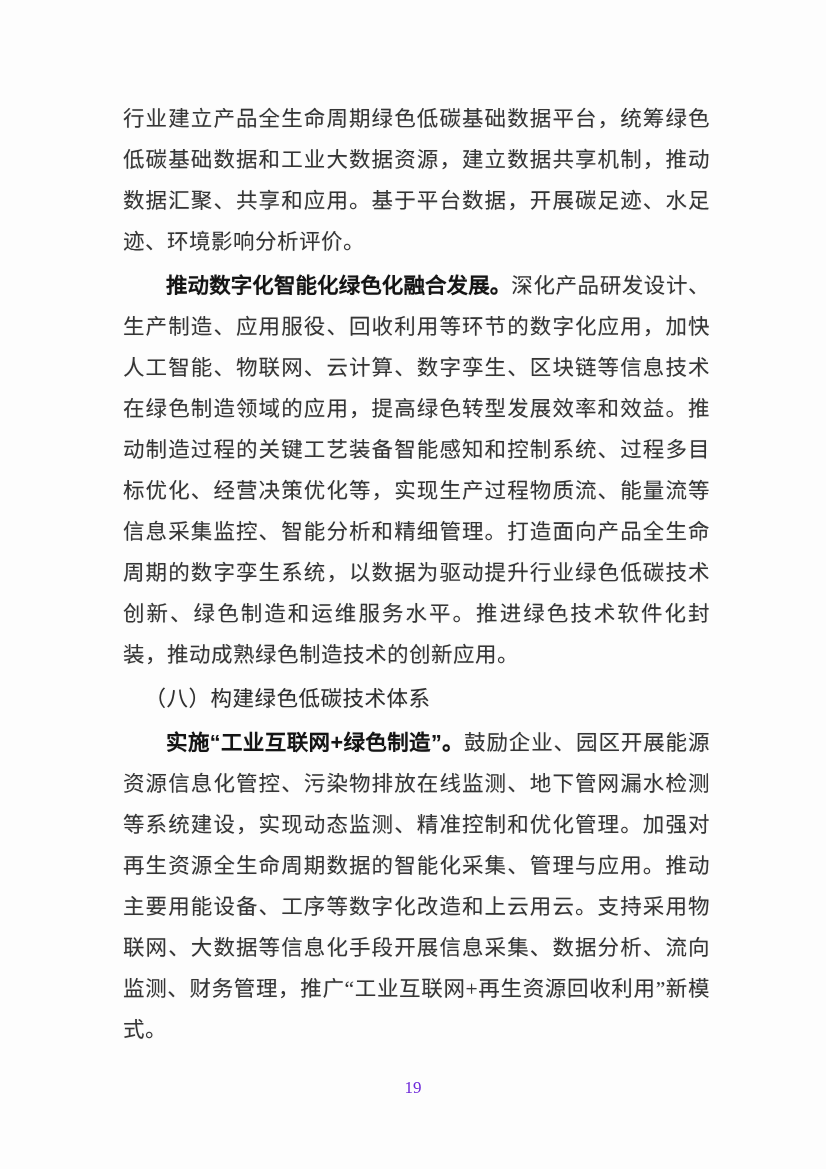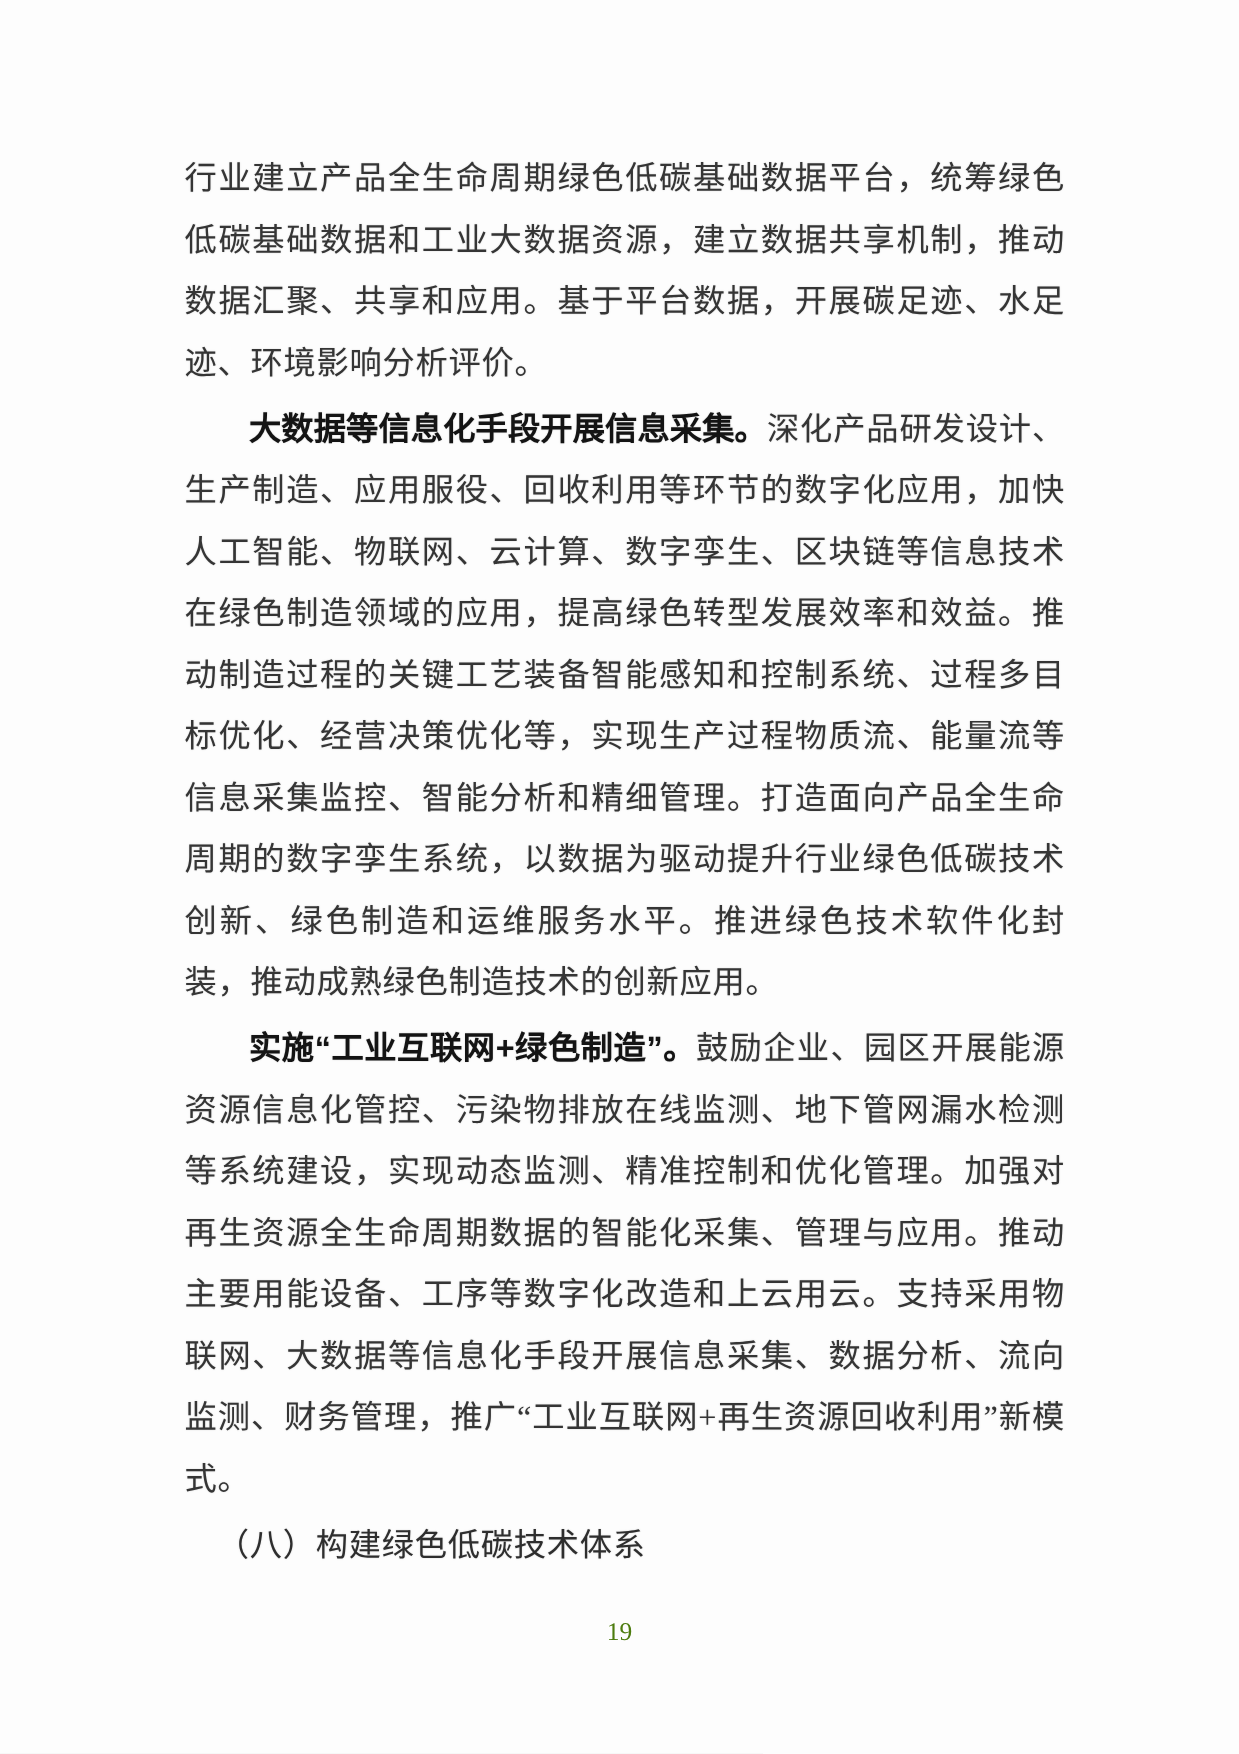--- a/index.html
+++ b/index.html
@@ -48,35 +48,35 @@
     color: #141414;
     letter-spacing: 0;
   }
   .page-number {
     position: absolute;
     left: 0;
     right: 0;
     top: 1078px;
     text-align: center;
     font-size: 17px;
-    color: #4d7c0f;
+    color: #6d28d9;
     font-family: "Liberation Serif", "DejaVu Serif", serif;
   }
 </style>
 </head>
 <body>
 
 <div class="page">
   <div class="content">
 
     <p class="para"><span>行业建立产品全生命周期绿色低碳基础数据平台，统筹绿色低碳基础数据和工业大数据资源，建立数据共享机制，推动数据汇聚、共享和应用。基于平台数据，开展碳足迹、水足迹、环境影响分析评价。</span></p>
 
-    <p class="para indent"><b class="lead">大数据等信息化手段开展信息采集。</b><span>深化产品研发设计、生产制造、应用服役、回收利用等环节的数字化应用，加快人工智能、物联网、云计算、数字孪生、区块链等信息技术在绿色制造领域的应用，提高绿色转型发展效率和效益。推动制造过程的关键工艺装备智能感知和控制系统、过程多目标优化、经营决策优化等，实现生产过程物质流、能量流等信息采集监控、智能分析和精细管理。打造面向产品全生命周期的数字孪生系统，以数据为驱动提升行业绿色低碳技术创新、绿色制造和运维服务水平。推进绿色技术软件化封装，推动成熟绿色制造技术的创新应用。</span></p>
+    <p class="para indent"><b class="lead">推动数字化智能化绿色化融合发展。</b><span>深化产品研发设计、生产制造、应用服役、回收利用等环节的数字化应用，加快人工智能、物联网、云计算、数字孪生、区块链等信息技术在绿色制造领域的应用，提高绿色转型发展效率和效益。推动制造过程的关键工艺装备智能感知和控制系统、过程多目标优化、经营决策优化等，实现生产过程物质流、能量流等信息采集监控、智能分析和精细管理。打造面向产品全生命周期的数字孪生系统，以数据为驱动提升行业绿色低碳技术创新、绿色制造和运维服务水平。推进绿色技术软件化封装，推动成熟绿色制造技术的创新应用。</span></p>
+
+    <p class="para heading"><span>（八）构建绿色低碳技术体系</span></p>
 
     <p class="para indent"><b class="lead">实施“工业互联网+绿色制造”。</b><span>鼓励企业、园区开展能源资源信息化管控、污染物排放在线监测、地下管网漏水检测等系统建设，实现动态监测、精准控制和优化管理。加强对再生资源全生命周期数据的智能化采集、管理与应用。推动主要用能设备、工序等数字化改造和上云用云。支持采用物联网、大数据等信息化手段开展信息采集、数据分析、流向监测、财务管理，推广“工业互联网+再生资源回收利用”新模式。</span></p>
-
-    <p class="para heading"><span>（八）构建绿色低碳技术体系</span></p>
 
 
   </div>
 
   <div class="page-number">19</div>
 </div>
 
 </body></html>

